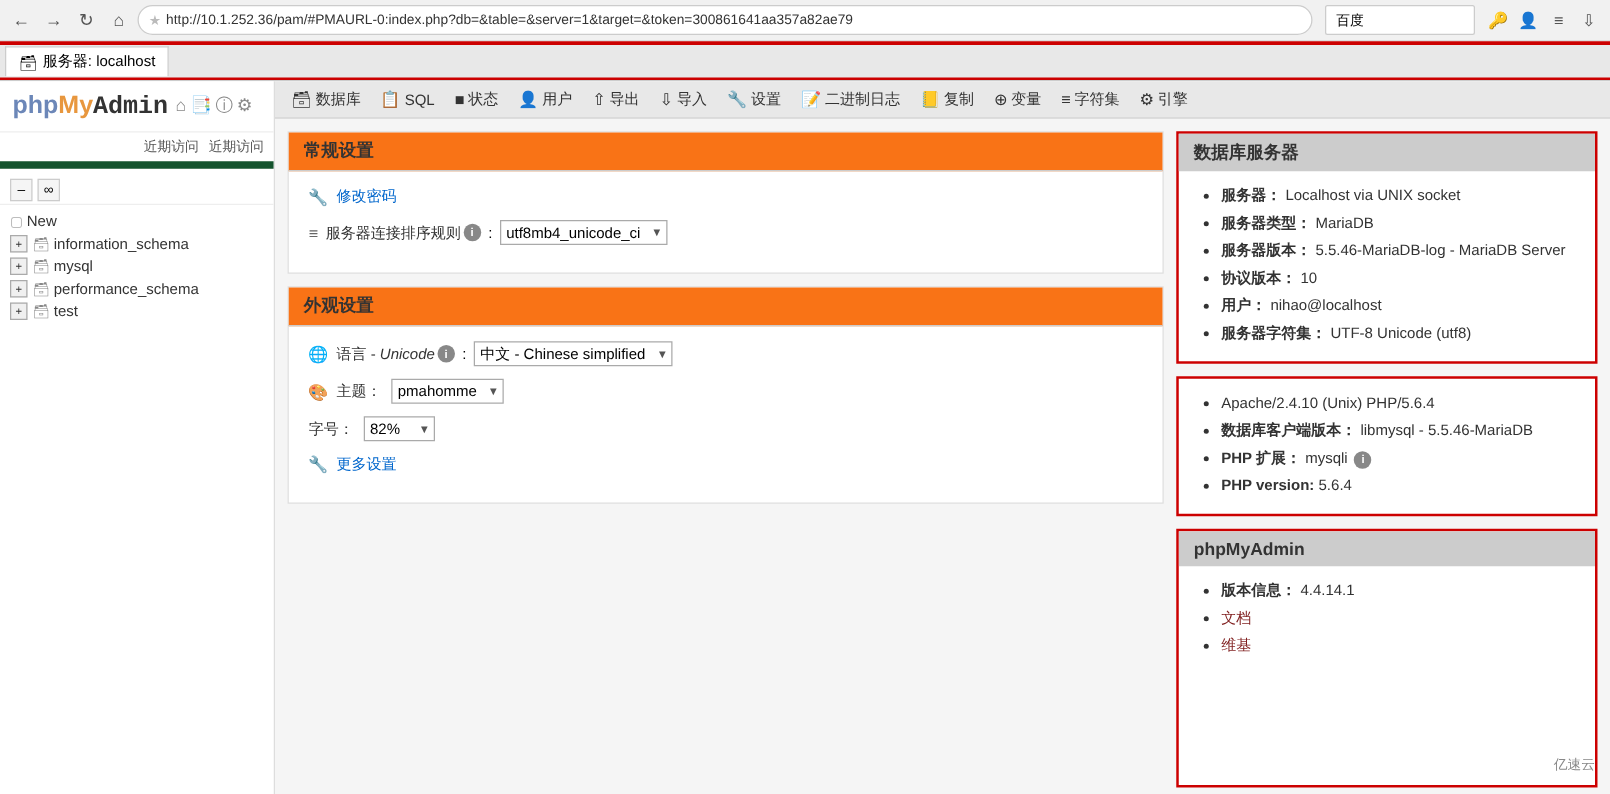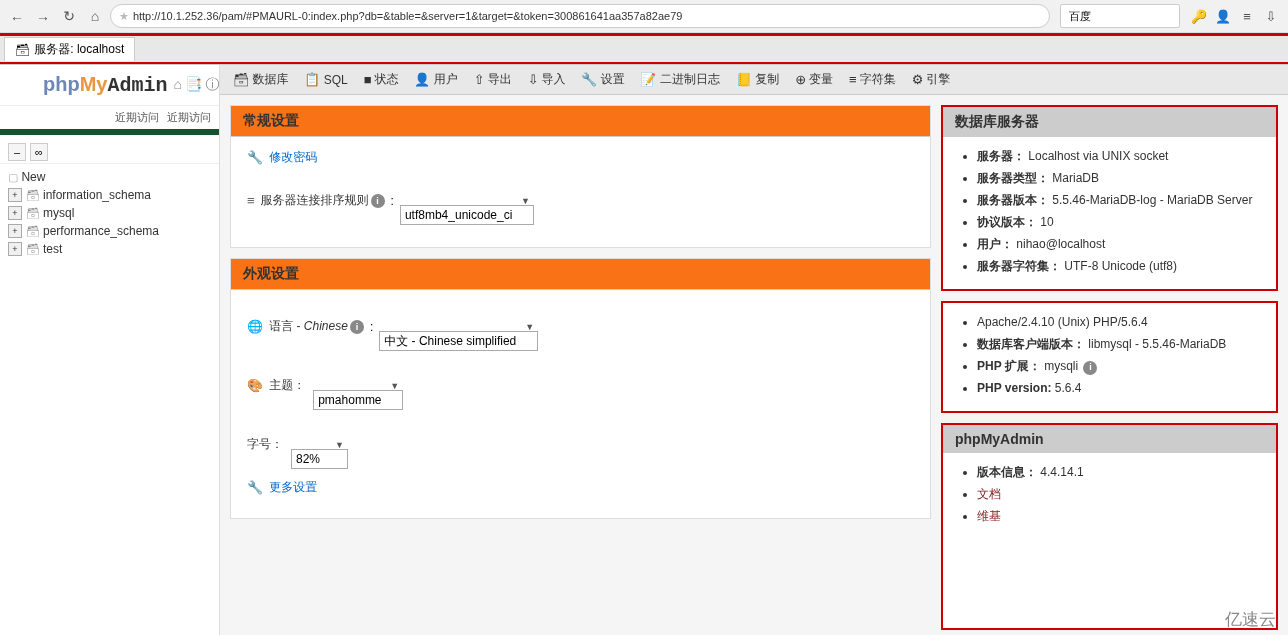--- a/index.html
+++ b/index.html
@@ -99,21 +99,21 @@
     .pma-logo {
       padding: 8px 10px;
       display: flex;
       align-items: center;
       border-bottom: 1px solid #eee;
     }
     .pma-logo-text {
       font-size: 20px;
       font-weight: bold;
     }
-    .pma-logo-text span.php { color: #6c87b8; margin-left: 33px; }
+    .pma-logo-text span.php { color: #6c87b8; }
     .pma-logo-text span.my { color: #e8973e; }
     .pma-logo-text span.admin { color: #333; font-family: Liberation Mono, monospace; }
     .pma-logo-icons {
       display: flex; gap: 3px; margin-left: 6px;
     }
     .pma-logo-icon { font-size: 14px; color: #888; cursor: pointer; }
 
     .sidebar-nav {
       display: flex;
       padding: 4px 8px;
@@ -244,21 +244,20 @@
     }
     .form-select {
       border: 1px solid #aaa;
       background: #fff;
       padding: 2px 20px 2px 4px;
       font-size: 12px;
       cursor: pointer;
       appearance: none;
       -webkit-appearance: none;
       position: relative;
-      margin-top: 29px;
     }
     .select-wrapper {
       position: relative;
       display: inline-block;
     }
     .select-wrapper::after {
       content: '▼';
       position: absolute;
       right: 4px;
       top: 50%;
@@ -321,23 +320,23 @@
     }
     .info-panel-body .info-link {
       color: #7f1d1d;
       cursor: pointer;
       text-decoration: none;
     }
 
     
     .watermark {
       position: fixed;
-      bottom: 4px;
+      bottom: 16px;
       right: 12px;
-      font-size: 17px;
+      font-size: 11px;
       color: #888;
       margin-top: 36px;
     }
 
     
     ::-webkit-scrollbar { width: 8px; }
     ::-webkit-scrollbar-track { background: #f0f0f0; }
     ::-webkit-scrollbar-thumb { background: #ccc; border-radius: 4px; }
   </style>
 </head>
@@ -510,21 +509,21 @@
             </div>
           </div>
         </div>
 
         <div class="panel">
           <div class="panel-header">外观设置</div>
           <div class="panel-body">
 
             <div class="form-row">
               <span class="form-icon">🌐</span>
-              <label><span>语言</span> - <em><span>Chinese</span></em></label>
+              <label><span>语言</span> - <em><span>Unicode</span></em></label>
               <span class="info-icon">i</span>
               <span style="margin: 0 6px;">:</span>
               <div class="select-wrapper">
                 <select class="form-select">
                   <option>中文 - Chinese simplified</option>
                   <option>English</option>
                   <option>日本語</option>
                 </select>
               </div>
             </div>

